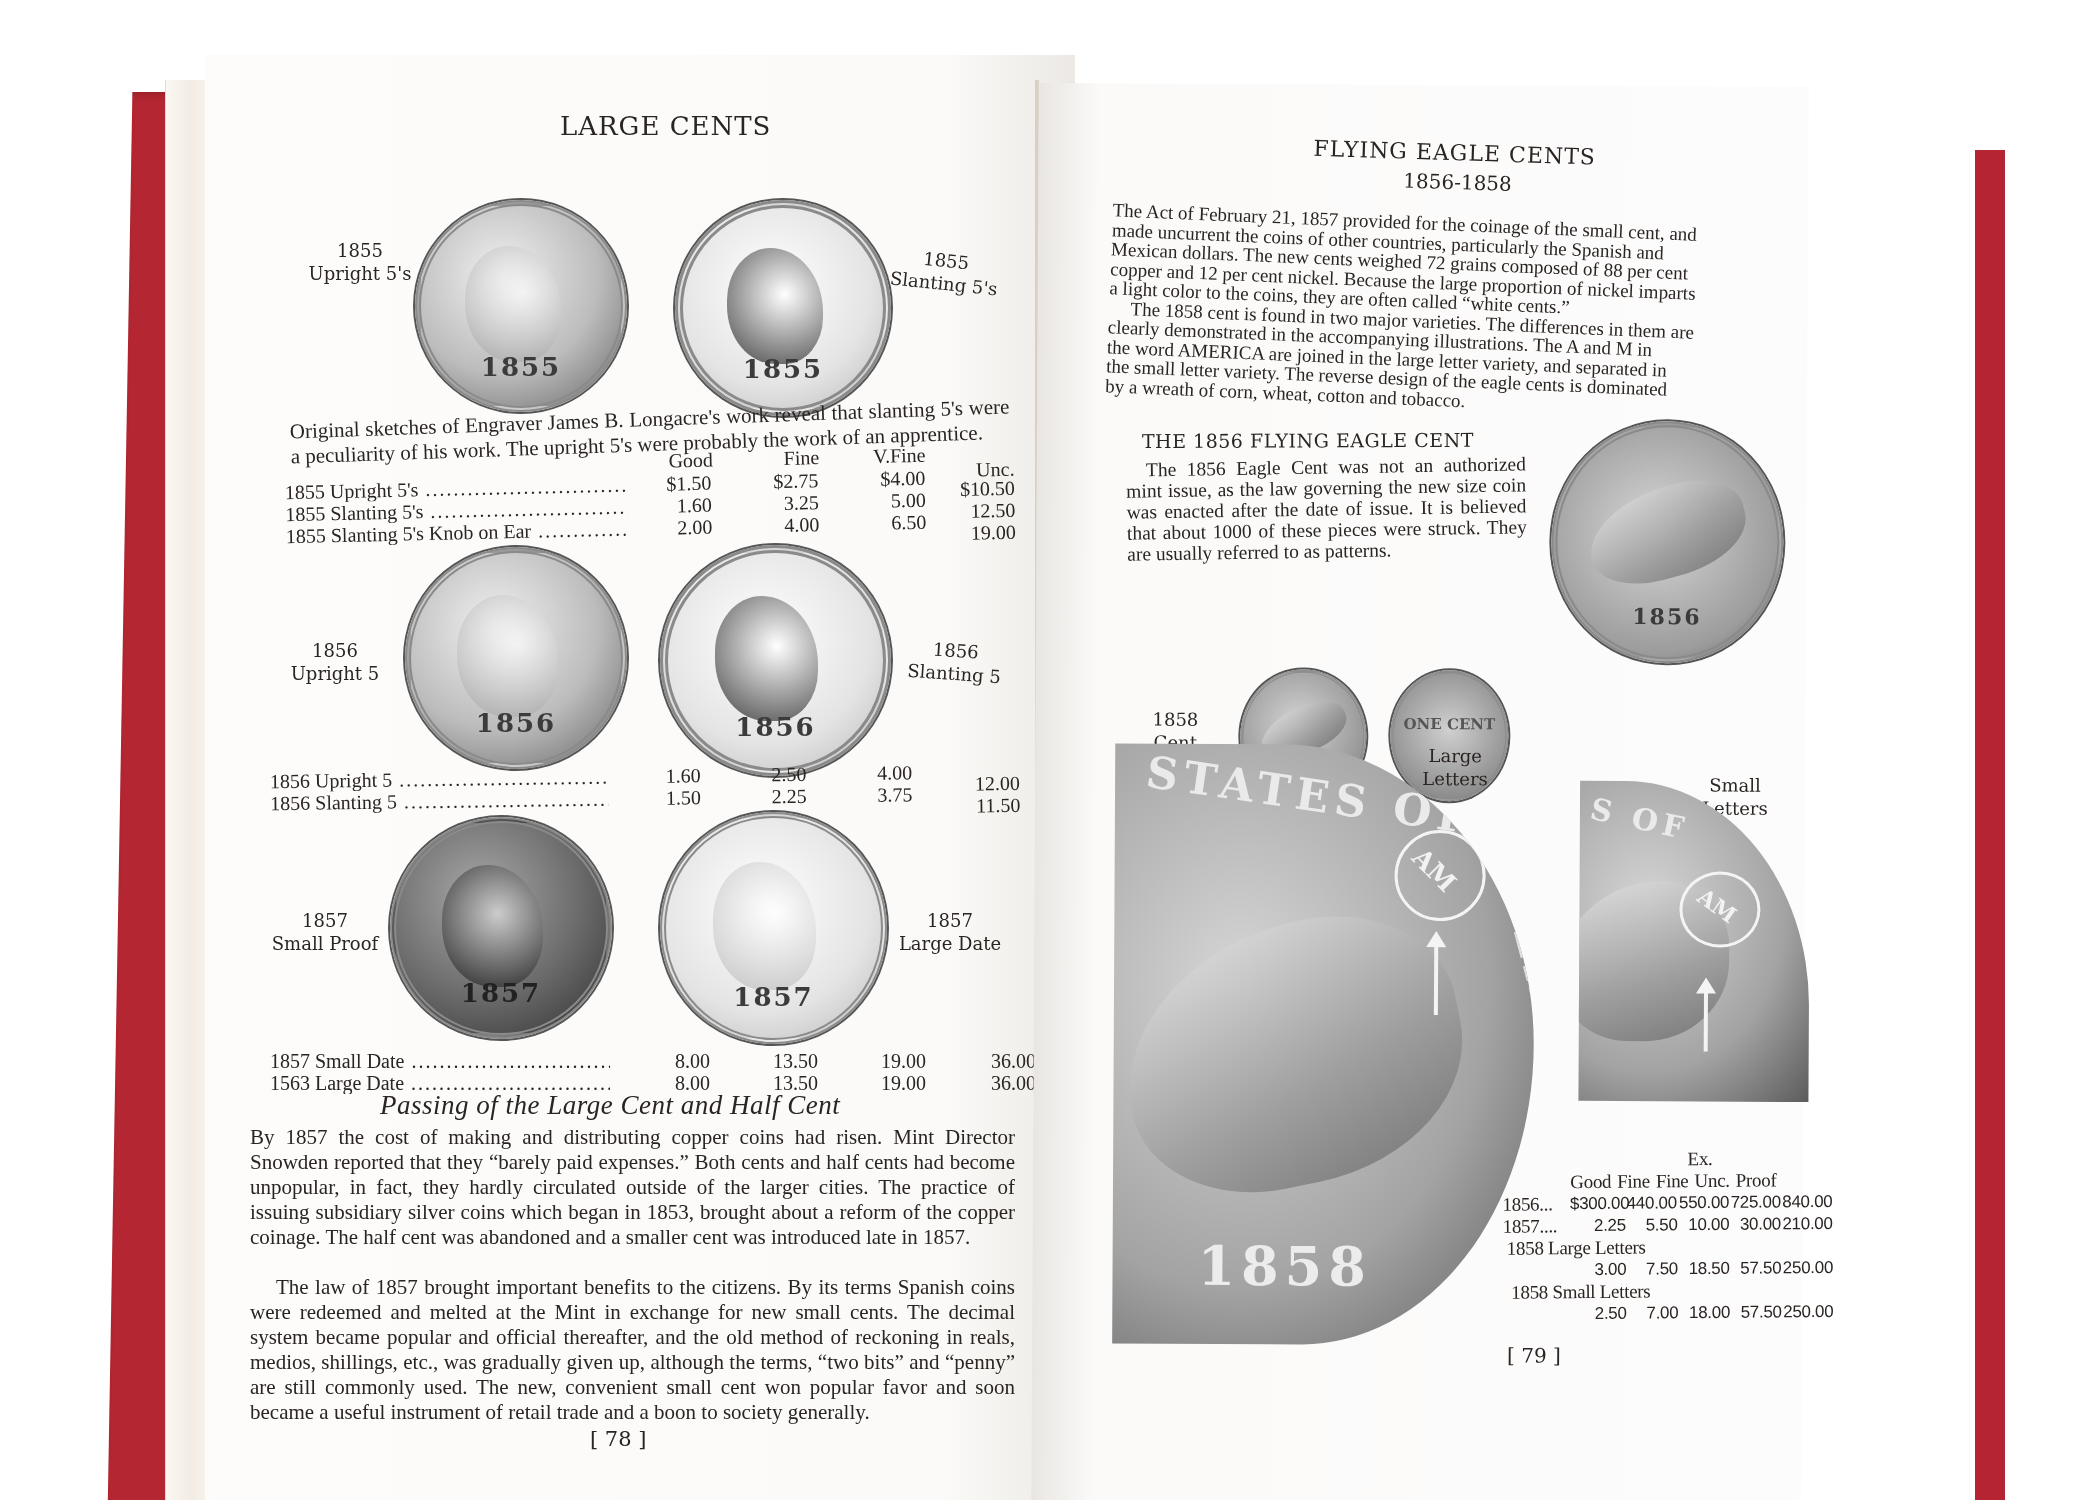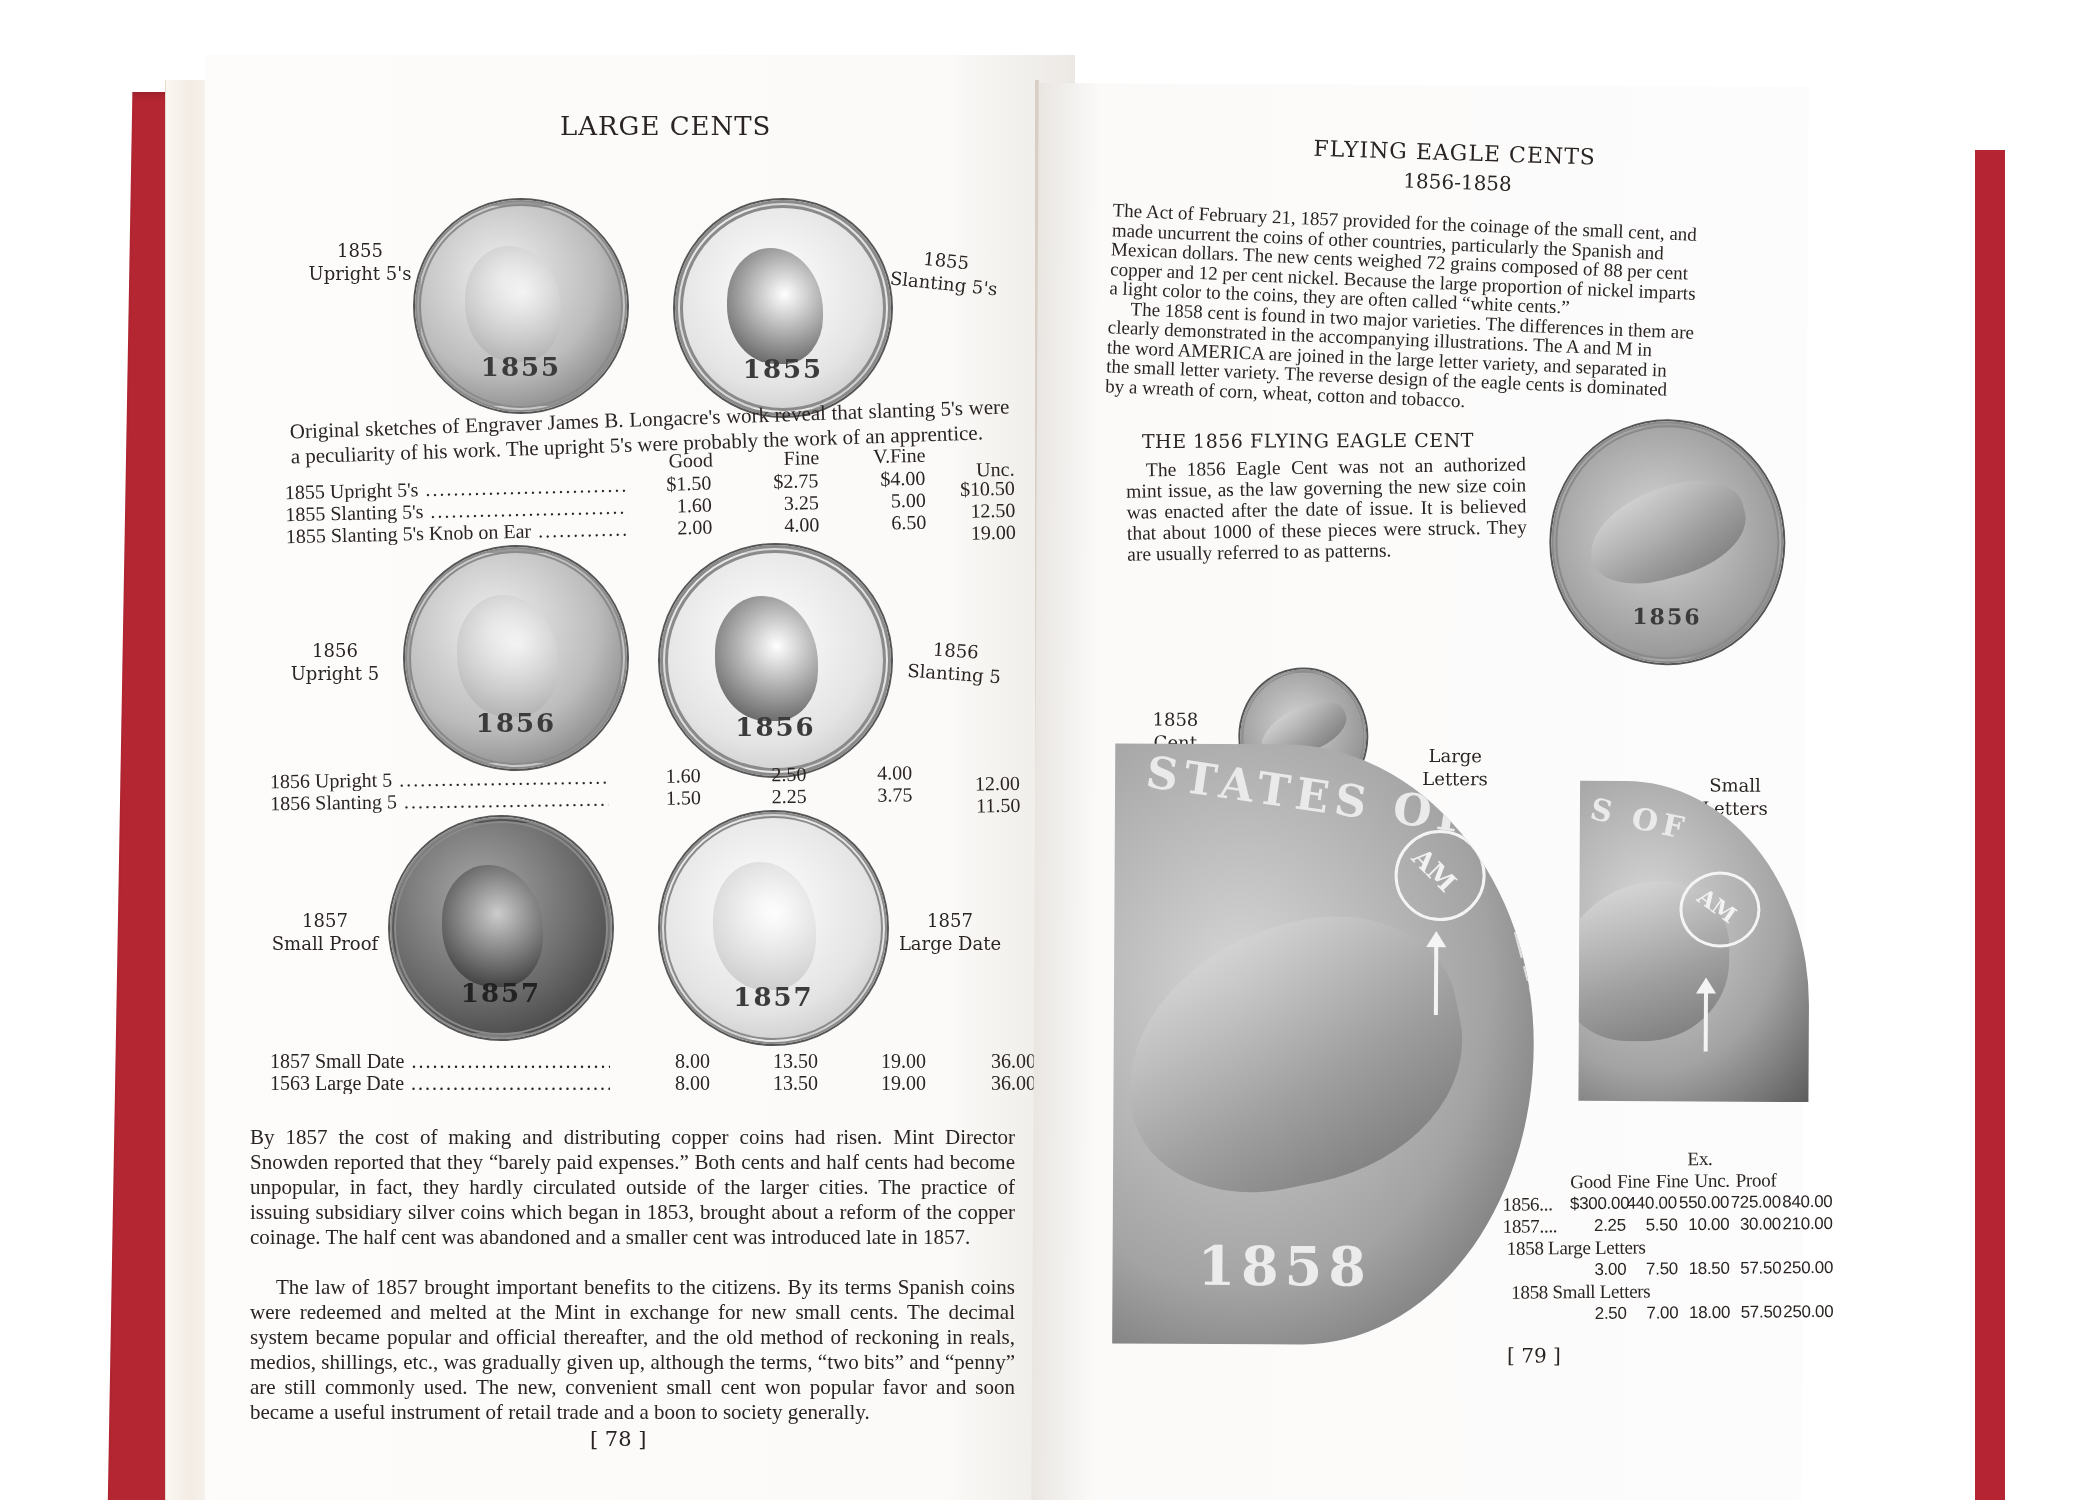--- a/index.html
+++ b/index.html
@@ -201,20 +201,21 @@
     </div>
     <div class="row">
       <span class="name" style="width:340px;">1563 Large Date</span>
       <span class="v first" style="width:100px;">8.00</span>
       <span class="v">13.50</span>
       <span class="v">19.00</span>
       <span class="v" style="width:110px;">36.00</span>
     </div>
   </div>
 
+  <div class="abs italic-head" style="left:175px;top:1035px;">Passing of the Large Cent and Half Cent</div>
 
   <div class="abs body-text" style="left:45px;top:1070px;width:765px;">By 1857 the cost of making and distributing copper coins had risen. Mint Director Snowden reported that they “barely paid expenses.” Both cents and half cents had become unpopular, in fact, they hardly circulated outside of the larger cities. The practice of issuing subsidiary silver coins which began in 1853, brought about a reform of the copper coinage. The half cent was abandoned and a smaller cent was introduced late in 1857.</div>
   <div class="abs body-text" style="left:45px;top:1220px;width:765px;text-indent:26px;">The law of 1857 brought important benefits to the citizens. By its terms Spanish coins were redeemed and melted at the Mint in exchange for new small cents. The decimal system became popular and official thereafter, and the old method of reckoning in reals, medios, shillings, etc., was gradually given up, although the terms, “two bits” and “penny” are still commonly used. The new, convenient small cent won popular favor and soon became a useful instrument of retail trade and a boon to society generally.</div>
 
   <div class="abs" style="left:385px;top:1372px;font-size:21px;">[ 78 ]</div>
 </div>
 
 <div class="gutter"></div>
 
 <div class="page-right">
@@ -243,20 +244,23 @@
   </div>
 
   <div class="abs label" style="left:100px;top:625px;width:80px;">
     <div>1858</div>
     <div>Cent</div>
   </div>
   <div class="coin" style="left:205px;top:585px;width:120px;height:128px;border-width:3px;background:radial-gradient(circle at 45% 40%, #d3d3d3, #8d8d8d 80%);">
     <div class="eagle" style="left:15px;top:35px;width:90px;height:45px;transform:rotate(-20deg);"></div>
     <div class="yr" style="font-size:13px;bottom:6%;">1858</div>
   </div>
+  <div class="coin" style="left:355px;top:585px;width:112px;height:125px;border-width:3px;background:radial-gradient(circle at 50% 45%, #d0d0d0, #8a8a8a 80%);">
+    <div class="abs" style="left:0;right:0;top:42px;text-align:center;font-size:15px;font-weight:bold;color:#555;line-height:18px;">ONE CENT</div>
+  </div>
 
   <div class="abs label" style="left:375px;top:660px;width:90px;">
     <div>Large</div>
     <div>Letters</div>
   </div>
 
   <div class="abs label" style="left:655px;top:688px;width:90px;">
     <div>Small</div>
     <div>Letters</div>
   </div>

